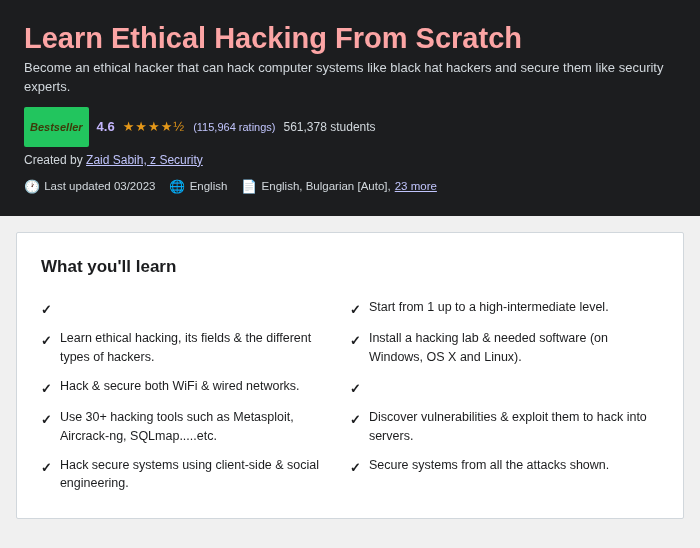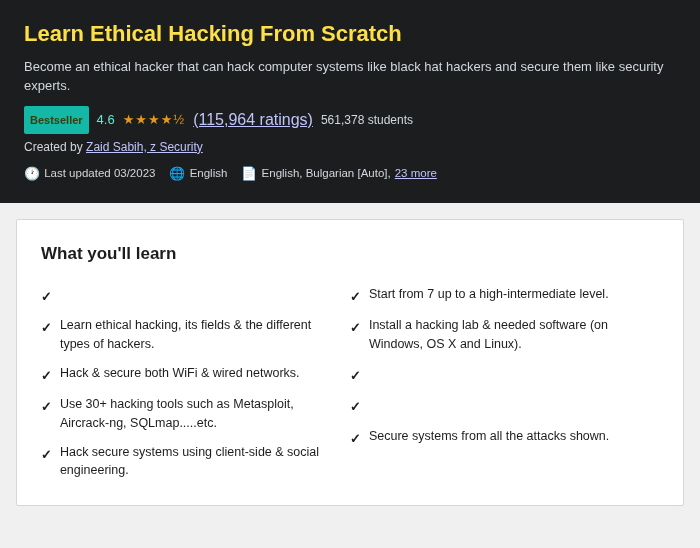--- a/index.html
+++ b/index.html
@@ -8,61 +8,60 @@
       background: #f0f0f0;
       width: 700px;
       min-height: 548px;
     }
     .header-section {
       background: #1c1d1f;
       color: #fff;
       padding: 20px 24px 22px 24px;
     }
     .course-title {
-      font-size: 22px;
+      font-size: 29px;
       font-weight: 800;
-      color: #fde047;
+      color: #fca5a5;
       line-height: 1.3;
-      margin-bottom: 8px;
     }
     .course-subtitle {
       font-size: 13px;
       color: #d1d7dc;
       line-height: 1.5;
       margin-bottom: 10px;
     }
     .rating-row {
       display: flex;
       align-items: center;
       gap: 8px;
       margin-bottom: 6px;
       flex-wrap: wrap;
     }
     .bestseller-badge {
-      background: #14b8a6;
+      background: #22c55e;
       color: #3d3c0a;
       font-size: 11px;
       font-weight: 700;
-      padding: 8px 6px;
+      padding: 14px 6px;
       border-radius: 2px;
+      font-style: italic;
     }
     .rating-score {
-      color: #5eead4;
-      font-weight: 400;
+      color: #c4b5fd;
+      font-weight: 700;
       font-size: 13px;
     }
     .stars {
       color: #e59819;
       font-size: 13px;
       letter-spacing: 1px;
     }
     .rating-count {
       color: #c0c4fc;
-      font-size: 16px;
-      text-decoration: underline;
+      font-size: 11px;
     }
     .students-count {
       color: #d1d7dc;
       font-size: 12px;
     }
     .creator-row {
       font-size: 12px;
       color: #d1d7dc;
       margin-bottom: 12px;
     }
@@ -191,31 +190,32 @@
         </div>
         <div class="learn-item">
           <span class="check-icon">✓</span>
           <span class="learn-item-text">Hack secure systems using client-side &amp; social engineering.</span>
         </div>
       </div>
     <div>
 
     <div class="learn-item">
           <span class="check-icon">✓</span>
-          <span class="learn-item-text">Start from 7 up to a high-intermediate level.</span>
+          <span class="learn-item-text">Start from 1 up to a high-intermediate level.</span>
         </div>
         <div class="learn-item">
           <span class="check-icon">✓</span>
           <span class="learn-item-text">Install a hacking lab &amp; needed software (on Windows, OS X and Linux).</span>
         </div>
         <div class="learn-item">
           <span class="check-icon">✓</span>
         </div>
         <div class="learn-item">
           <span class="check-icon">✓</span>
+          <span class="learn-item-text">Discover vulnerabilities &amp; exploit them to hack into servers.</span>
         </div>
         <div class="learn-item">
           <span class="check-icon">✓</span>
           <span class="learn-item-text">Secure systems from all the attacks shown.</span>
         </div>
       </div>
   </div>
 </div>
 
 </body></html>

